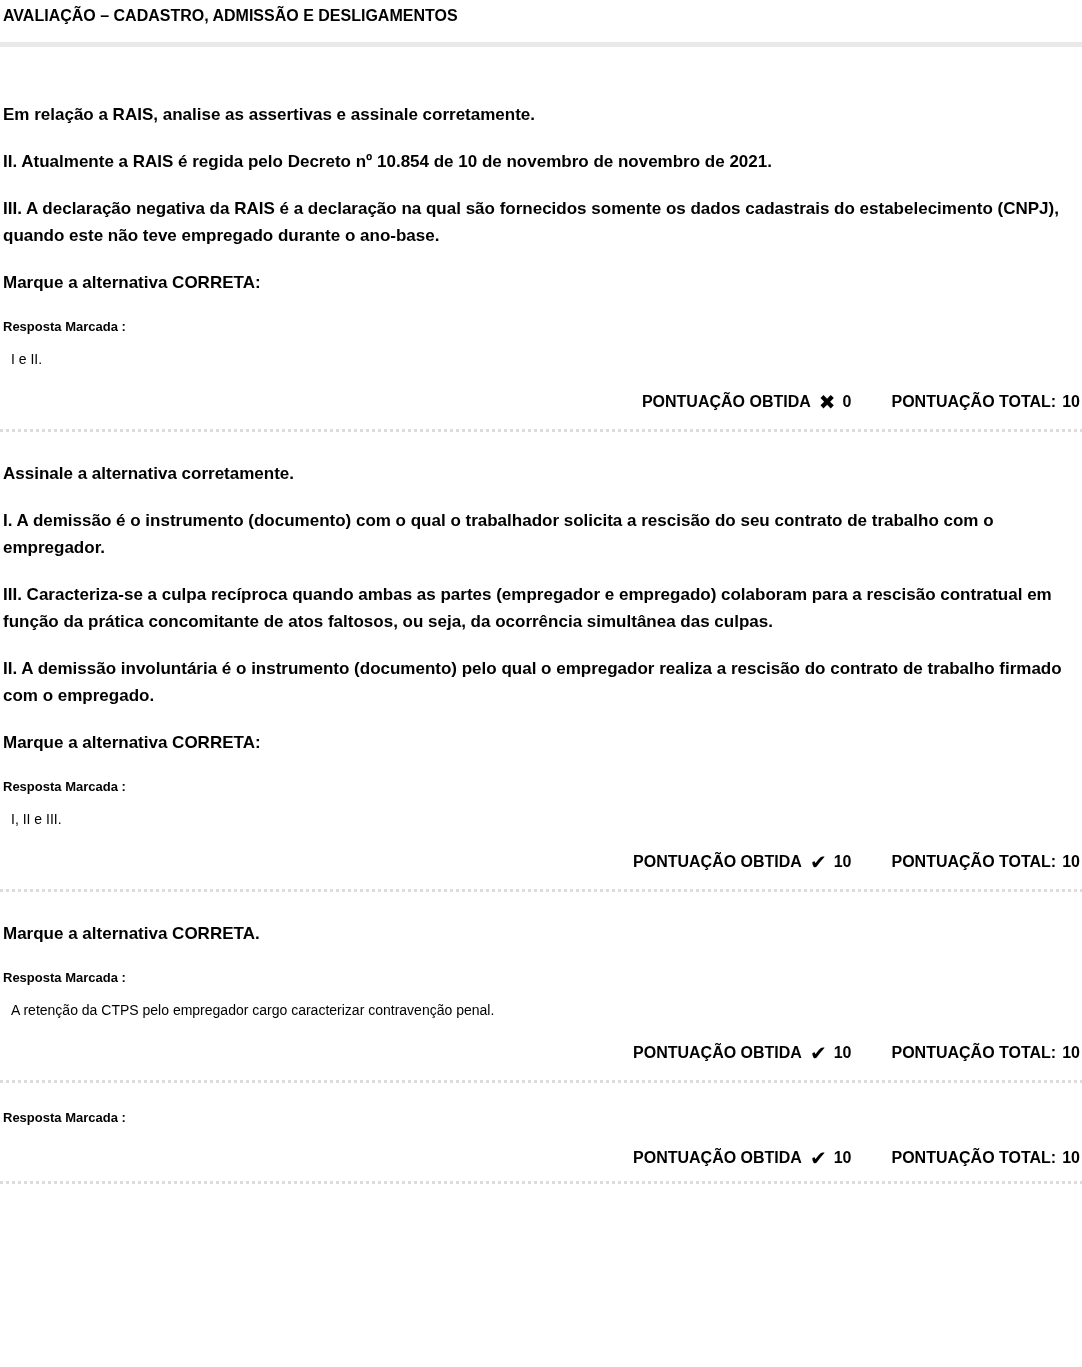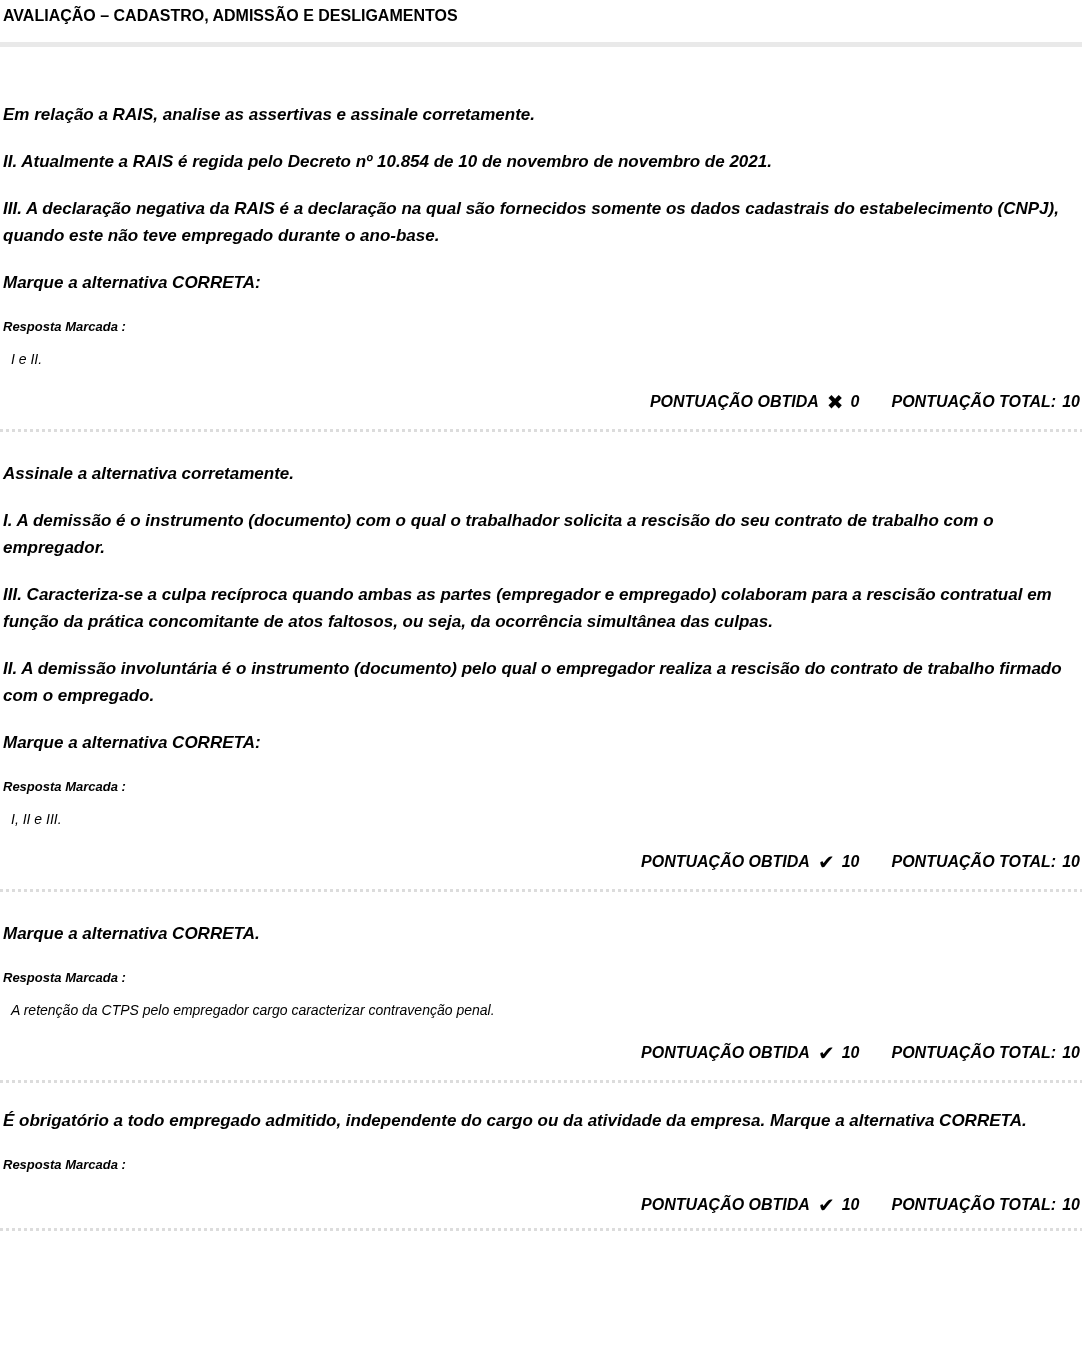--- a/index.html
+++ b/index.html
@@ -26,21 +26,20 @@
     margin: 0 0 12px 0;
   }
   .header-bar {
     height: 5px;
     background: #e9e9e9;
     margin: 0 0 26px 0;
   }
   
   .question {
     padding: 28px 2px 0 3px;
-    font-style: italic;
   }
   .question.tight { padding-top: 24px; }
   .q-par {
     font-size: 17px;
     line-height: 27px;
     font-weight: bold;
     margin: 0 0 20px 0;
   }
   .resposta-label {
     font-size: 13px;
@@ -52,21 +51,21 @@
     font-size: 14px;
     line-height: 27px;
     font-weight: normal;
     margin: 8px;
   }
   
   .score-row {
     display: flex;
     justify-content: flex-end;
     align-items: flex-start;
-    gap: 32px;
+    gap: 40px;
     font-size: 16px;
     line-height: 22px;
     font-weight: bold;
     margin: 18px 0 16px 0;
   }
   .score-row.last { margin-bottom: 12px; }
   .score-obtained, .score-total {
     display: flex;
     align-items: center;
     white-space: nowrap;
@@ -156,21 +155,20 @@
       </div>
       <div class="score-total">
         <span>PONTUAÇÃO TOTAL:</span>
         <span class="val">10</span>
       </div>
     </div>
   </section>
   <div class="divider"></div>
 
   <section class="question tight">
-    <p class="q-par">É obrigatório a todo empregado admitido, independente do cargo ou da atividade da empresa. Marque a alternativa CORRETA.</p>
     <div>
       <p class="resposta-label">Resposta Marcada :</p>
     </div>
     <div class="score-row last">
       <div class="score-obtained">
         <span>PONTUAÇÃO OBTIDA</span>
         <span class="result-icon">✔</span>
         <span class="val">10</span>
       </div>
       <div class="score-total">

